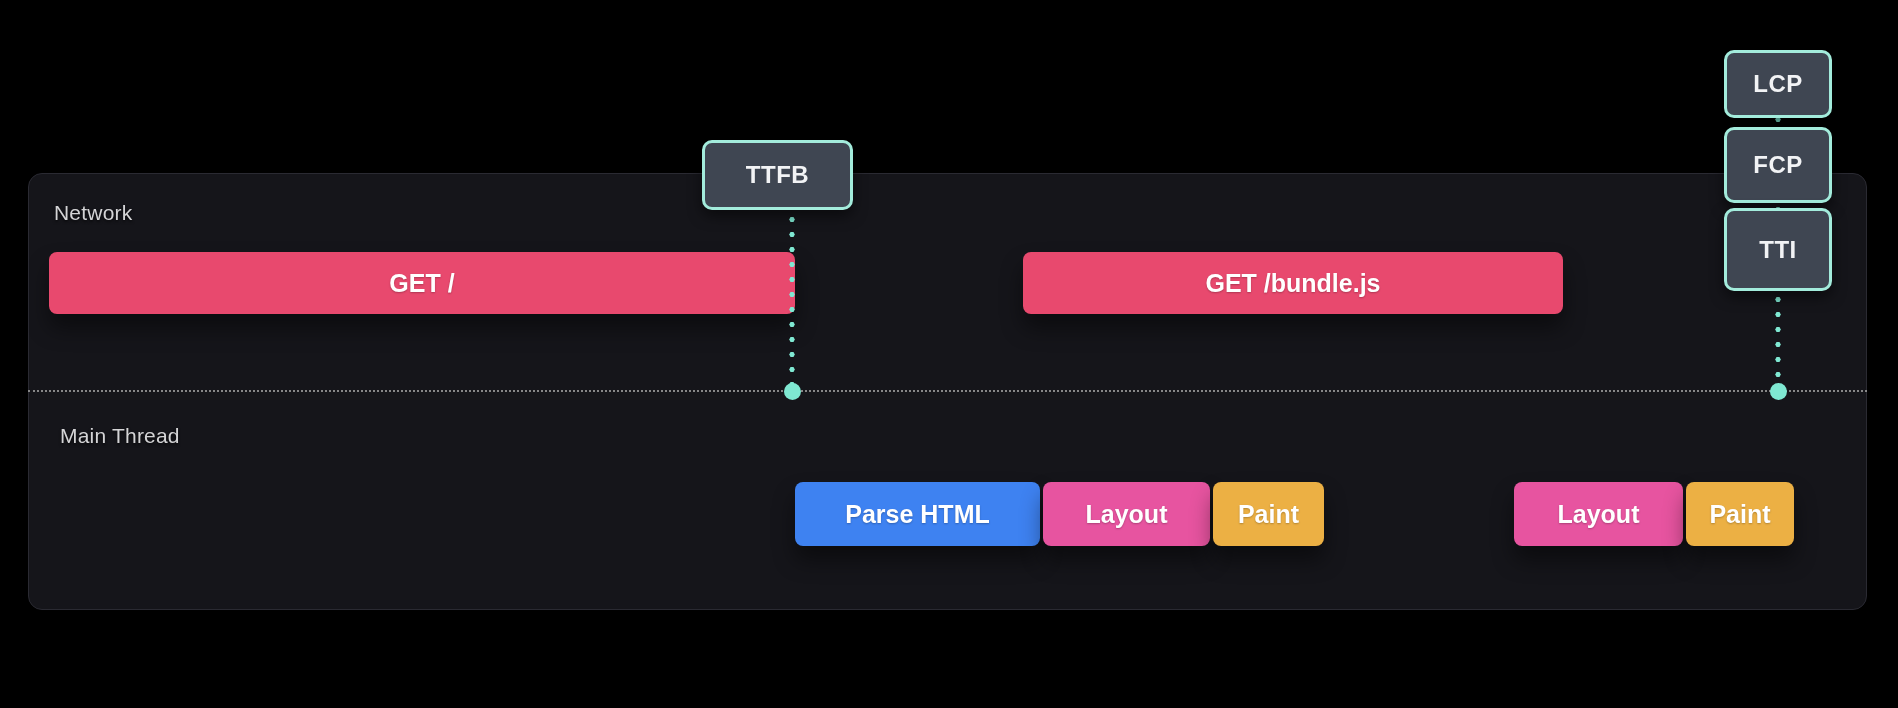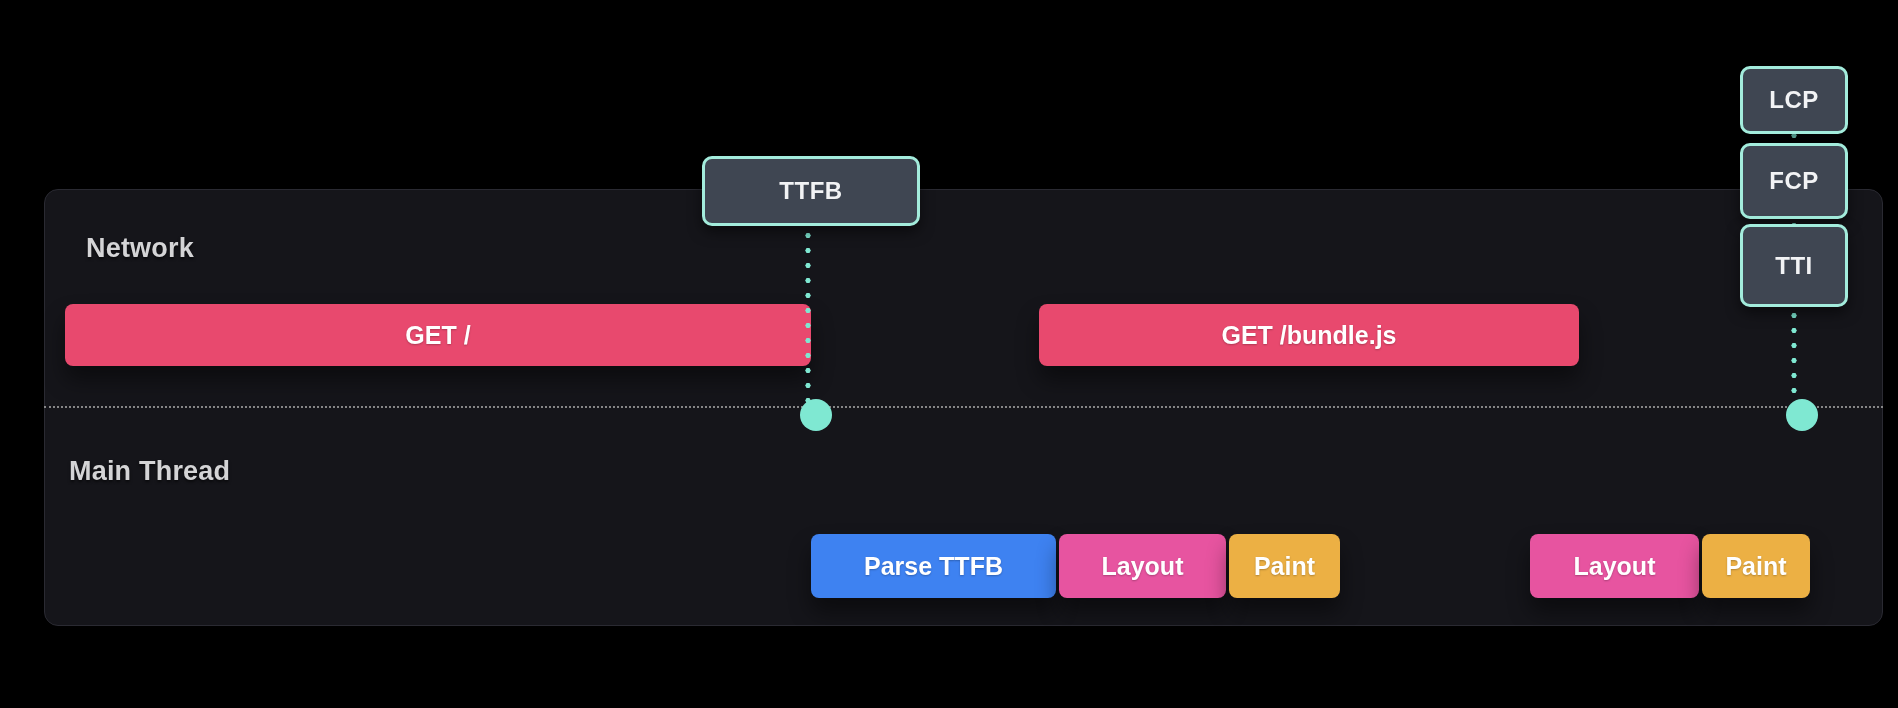--- a/index.html
+++ b/index.html
@@ -10,78 +10,77 @@
     --marker-fill:#3f4652;
     --marker-border:#a3ecdc;
     --marker-dot:#7fe8d2;
     --divider:#9a9a9a;
     --lane-label:#d4d4d6;
     --bar-text:#ffffff;
     --panel-bg:#15151a;
     --panel-border:#2a2a32;
     --page-bg:#000000;
   }
-  *{box-sizing:border-box;margin:0;padding:16px}
+  *{box-sizing:border-box;margin:0;padding:0}
   html,body{width:1898px;height:708px;overflow:hidden}
   body{
     background:var(--page-bg);
     font-family:"Liberation Sans",sans-serif;
     position:relative;
   }
   .panel{
     position:absolute;left:28px;top:173px;width:1839px;height:437px;
     background:var(--panel-bg);
     border:1px solid var(--panel-border);
     border-radius:14px;
     box-shadow:0 18px 30px rgba(0,0,0,.55);
     z-index:1;
   }
   .lane-label{
     position:absolute;
     color:var(--lane-label);
-    font-size:27px;font-weight:700;letter-spacing:.2px;
+    font-size:21px;font-weight:400;letter-spacing:.2px;
     text-shadow:0 2px 3px rgba(0,0,0,.6);
   }
   .lane-label.network{left:53px;top:200px}
   .lane-label.main-thread{left:53px;top:423px}
   .divider{
     position:absolute;left:28px;top:390px;width:1839px;height:0;
     border-top:2px dotted var(--divider);
     z-index:3;opacity:.85;
   }
   .bar{
     position:absolute;height:62px;
     display:flex;align-items:center;justify-content:center;
     border-radius:8px;
     color:var(--bar-text);font-size:25px;font-weight:700;
     box-shadow:0 14px 22px rgba(0,0,0,.45);
     z-index:2;
     text-shadow:0 1px 2px rgba(0,0,0,.25);
-    margin-top:36px;
   }
   .bar.request{top:252px;background:var(--request-bar)}
   .bar.get-root{left:49px;width:746px}
   .bar.get-bundle{left:1023px;width:540px}
   .bar.mt{top:482px;height:64px}
   .bar.parse{left:795px;width:245px;background:var(--parse-bar)}
   .bar.layout1{left:1043px;width:167px;background:var(--layout-bar)}
   .bar.paint1{left:1213px;width:111px;background:var(--paint-bar)}
   .bar.layout2{left:1514px;width:169px;background:var(--layout-bar)}
   .bar.paint2{left:1686px;width:108px;background:var(--paint-bar)}
   .marker-chip{
     position:absolute;
     background:var(--marker-fill);
     border:3px solid var(--marker-border);
     border-radius:10px;
     display:flex;align-items:center;justify-content:center;
     color:#f2f3f5;font-size:24px;font-weight:600;letter-spacing:.5px;
     z-index:5;
     box-shadow:0 6px 14px rgba(0,0,0,.5);
   }
-  .marker-chip.ttfb{left:686px;top:140px;width:218px;height:70px}
+  .marker-chip.ttfb{left:702px;top:140px;width:151px;height:70px}
   .marker-chip.lcp{left:1724px;top:50px;width:108px;height:68px}
   .marker-chip.fcp{left:1724px;top:127px;width:108px;height:76px}
   .marker-chip.tti{left:1724px;top:208px;width:108px;height:83px}
   .vline{
     position:absolute;width:6px;
     background-image:radial-gradient(circle,var(--marker-dot) 2.4px,rgba(0,0,0,0) 2.8px);
     background-size:6px 15px;
     background-repeat:repeat-y;
     z-index:4;
   }
@@ -93,29 +92,29 @@
     z-index:6;
   }
   .timeline-dot.ttfb-dot{left:784px;top:383px}
   .timeline-dot.tti-dot{left:1770px;top:383px}
 </style>
 </head>
 <body>
 
 <div class="panel">
   <span class="lane-label network" style="left:25px;top:27px">Network</span>
-  <span class="lane-label main-thread" style="left:8px;top:250px">Main Thread</span>
+  <span class="lane-label main-thread" style="left:31px;top:250px">Main Thread</span>
 </div>
 
 <div class="divider"></div>
 
 <div class="bar request get-root">GET /</div>
 <div class="bar request get-bundle">GET /bundle.js</div>
 
-<div class="bar mt parse">Parse TTFB</div>
+<div class="bar mt parse">Parse HTML</div>
 <div class="bar mt layout1">Layout</div>
 <div class="bar mt paint1">Paint</div>
 <div class="bar mt layout2">Layout</div>
 <div class="bar mt paint2">Paint</div>
 
 <div class="vline ttfb-line"></div>
 <div class="vline tti-line"></div>
 <div class="timeline-dot ttfb-dot"></div>
 <div class="timeline-dot tti-dot"></div>
 

